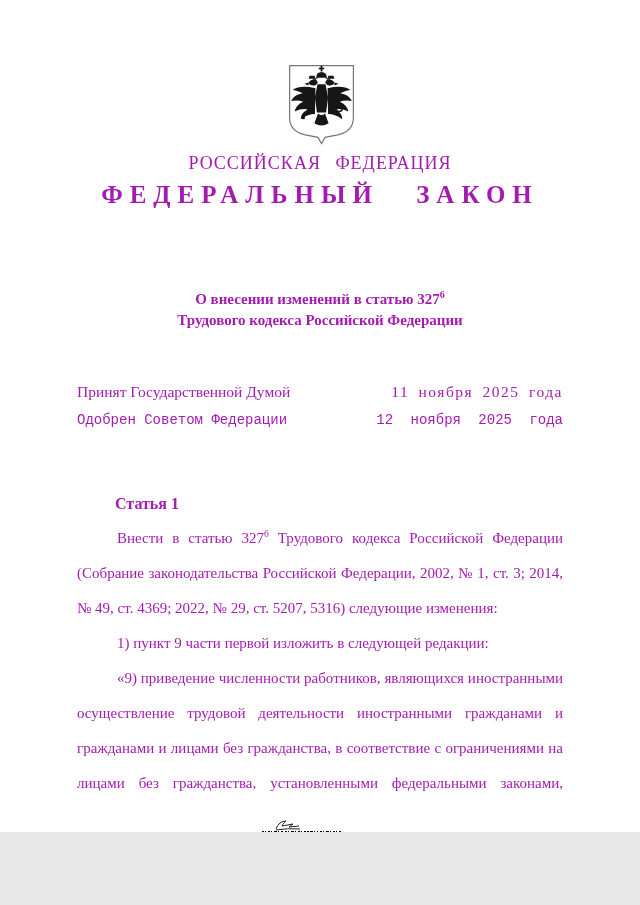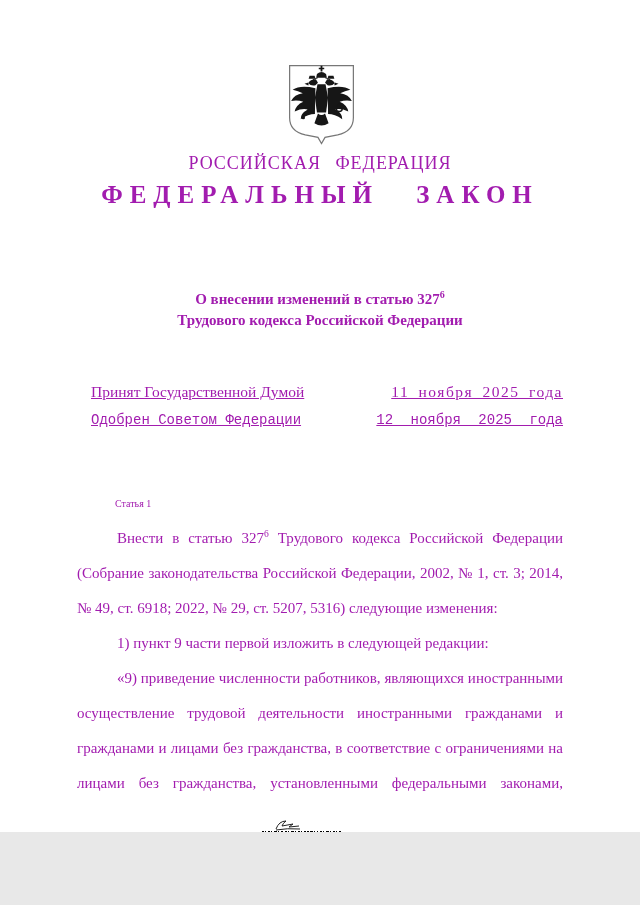--- a/index.html
+++ b/index.html
@@ -24,31 +24,31 @@
     text-align:center;font-size:25px;font-weight:bold;
     letter-spacing:7px;word-spacing:24px;
   }
   
   .law-title{
     position:absolute;top:289px;left:0;width:100%;
     text-align:center;font-weight:bold;font-size:15px;line-height:21px;
   }
   .law-title sup{font-size:10px;line-height:0;}
   
-  .adoption{position:absolute;left:91px;right:77px;top:381px;text-decoration:underline;}
+  .adoption{position:absolute;left:77px;right:77px;top:381px;}
   .arow{display:flex;justify-content:space-between;height:27px;line-height:22px;font-size:15.5px;}
   .arow .adate{letter-spacing:1.5px;word-spacing:4px;}
   .arow.mono{font-family:"Liberation Mono", monospace;font-size:14px;line-height:24px;gap:8px;}
   .arow.mono .adate{letter-spacing:0;word-spacing:9px;}
   
   .docbody{position:absolute;left:77px;top:486px;width:486px;font-size:15px;}
   .line{height:35px;line-height:35px;white-space:nowrap;}
   .line.j{text-align:justify;text-align-last:justify;white-space:normal;}
   .line.ind{padding-left:40px;}
-  .article-heading{height:35px;line-height:35px;padding-left:38px;font-weight:normal;font-size:10px;}
+  .article-heading{height:35px;line-height:35px;padding-left:38px;font-weight:bold;font-size:16px;}
   .line sup{font-size:9.5px;line-height:0;}
   
   .barcode-block{position:absolute;left:256px;top:818px;width:120px;height:60px;}
   .pubmark{position:absolute;left:17px;top:0;width:30px;height:14px;}
   .bars{position:absolute;left:6px;top:13px;width:90px;height:35px;}
   .digits{
     position:absolute;left:0;top:42px;width:120px;
     font-family:"DejaVu Sans Mono", monospace;font-size:13px;
     white-space:pre;letter-spacing:0.5px;
   }
@@ -98,21 +98,21 @@
         <span>Одобрен Советом Федерации</span>
         <span class="adate">12 ноября 2025 года</span>
       </div>
     </div>
 
   <div class="docbody">
     <div class="article-heading">Статья 1</div>
     <div id="paras">
         <div class="line j ind"><span>Внести в статью 327</span><sup>6</sup><span> Трудового кодекса Российской Федерации</span></div>
         <div class="line j"><span>(Собрание законодательства Российской Федерации, 2002, № 1, ст. 3; 2014,</span></div>
-        <div class="line"><span>№ 49, ст. 6918; 2022, № 29, ст. 5207, 5316) следующие изменения:</span></div>
+        <div class="line"><span>№ 49, ст. 4369; 2022, № 29, ст. 5207, 5316) следующие изменения:</span></div>
         <div class="line ind"><span>1) пункт 9 части первой изложить в следующей редакции:</span></div>
         <div class="line j ind"><span>«9) приведение численности работников, являющихся иностранными</span></div>
         <div class="line j"><span>осуществление трудовой деятельности иностранными гражданами и</span></div>
         <div class="line j"><span>гражданами и лицами без гражданства, в соответствие с ограничениями на</span></div>
         <div class="line j"><span>лицами без гражданства, установленными федеральными законами,</span></div>
       </div>
   </div>
 
   <div class="barcode-block">
     <svg class="pubmark" viewBox="0 0 30 14" aria-hidden="true">

